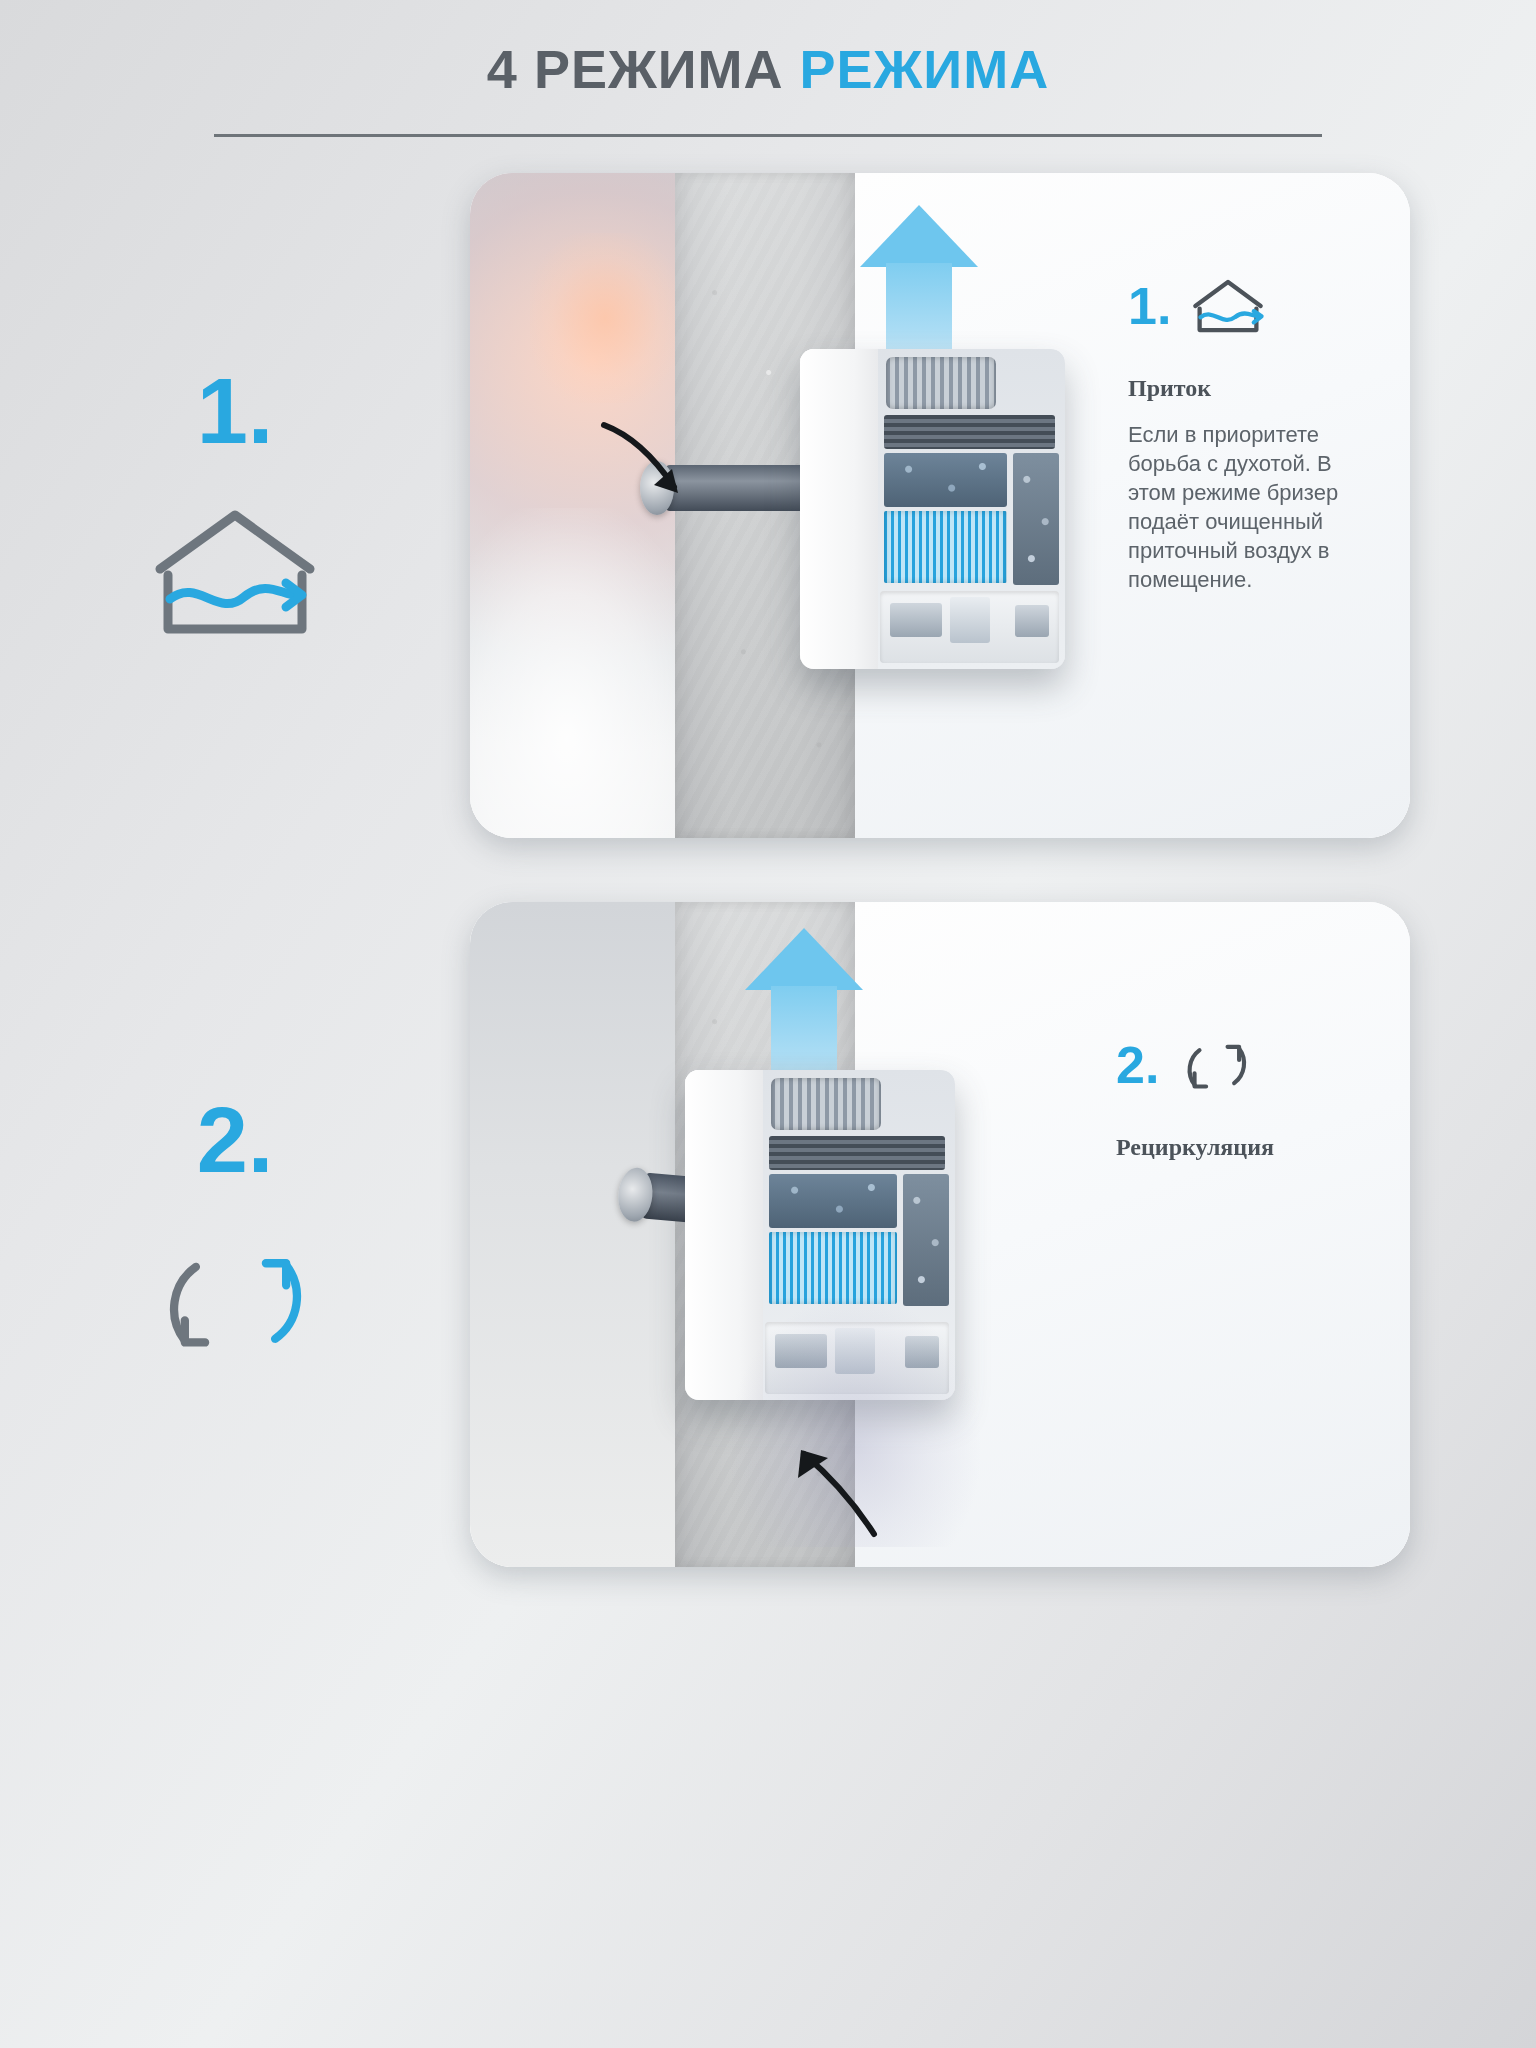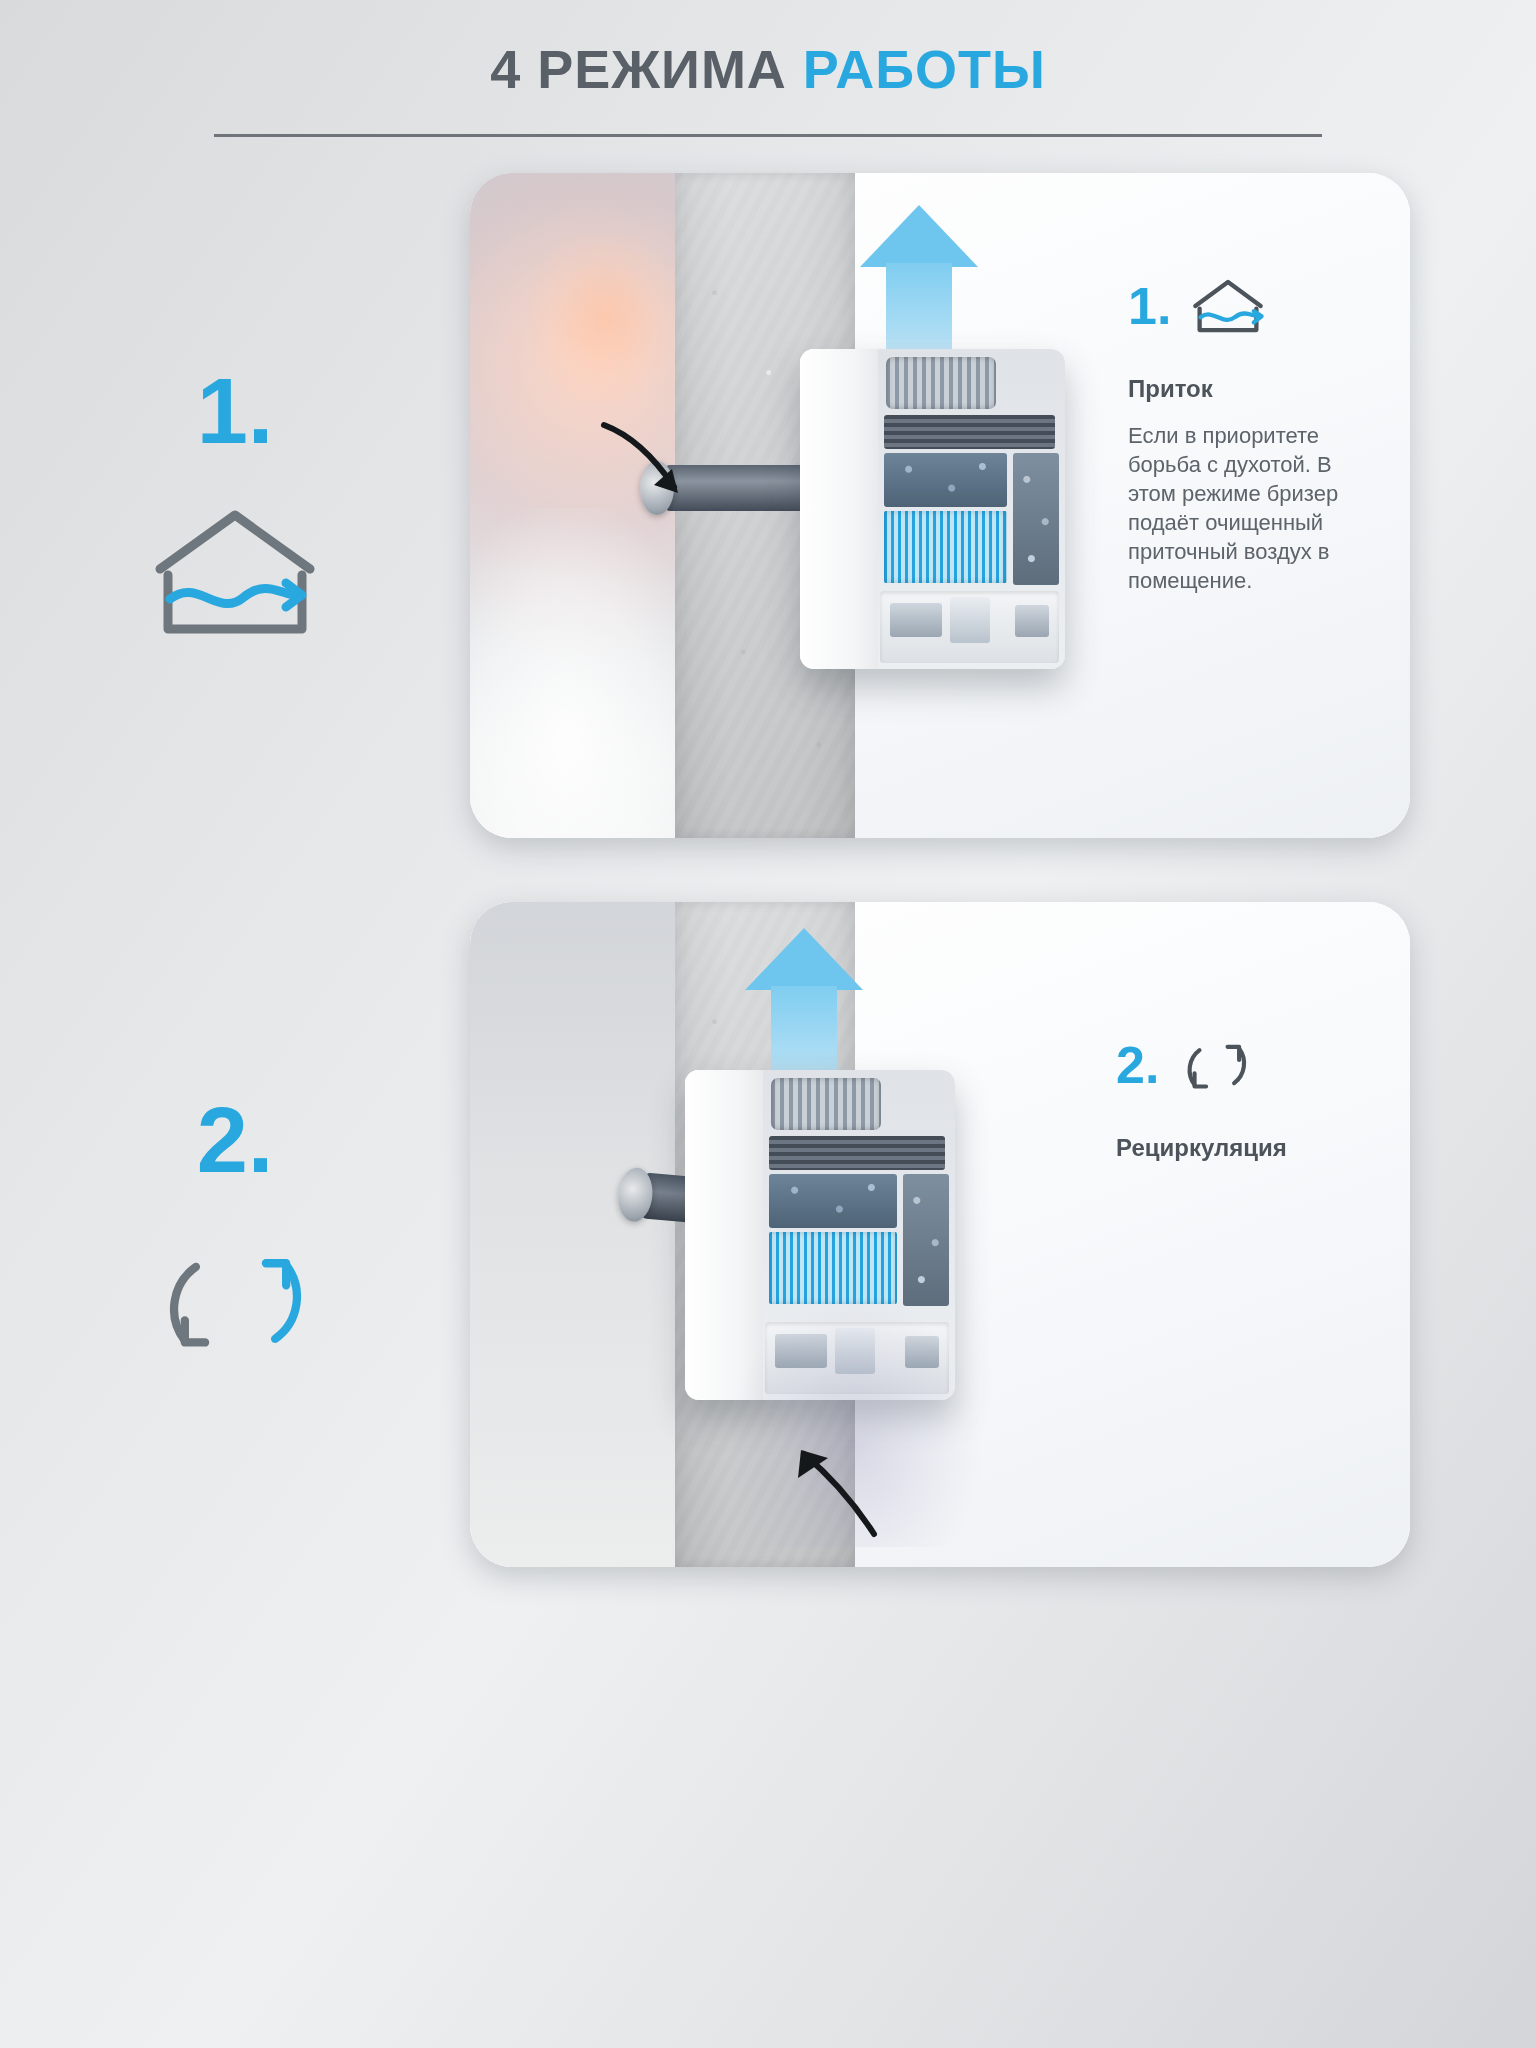--- a/index.html
+++ b/index.html
@@ -372,39 +372,40 @@
     height: 66px;
     display: flex;
     align-items: center;
     justify-content: center;
   }
   .panel h3 {
     margin: 0 0 18px 0;
     font-size: 24px;
     color: #4c535a;
     font-weight: bold;
+    font-family: Liberation Serif, serif;
   }
   .panel p {
     margin: 0;
     font-size: 22px;
     line-height: 1.32;
     color: #5c636a;
   }
   .card-2 .panel {
     right: 26px;
     top: 130px;
     width: 268px;
   }
 </style>
 </head>
 <body>
 
 <div class="page-header">
   <div class="title">
-    <span>4 РЕЖИМА </span><span class="accent">РАБОТЫ</span>
+    <span>4 РЕЖИМА </span><span class="accent">РЕЖИМА</span>
   </div>
   <div class="title-rule"></div>
 </div>
 
 <div class="modes">
 
   <div class="mode-block">
 
     <div class="mode-marker">
       <div class="big-number">1.</div>

